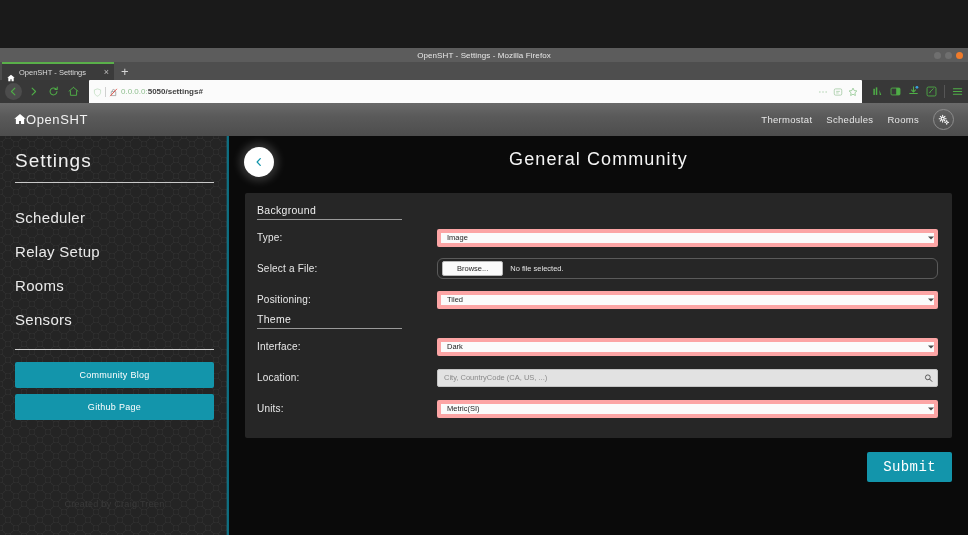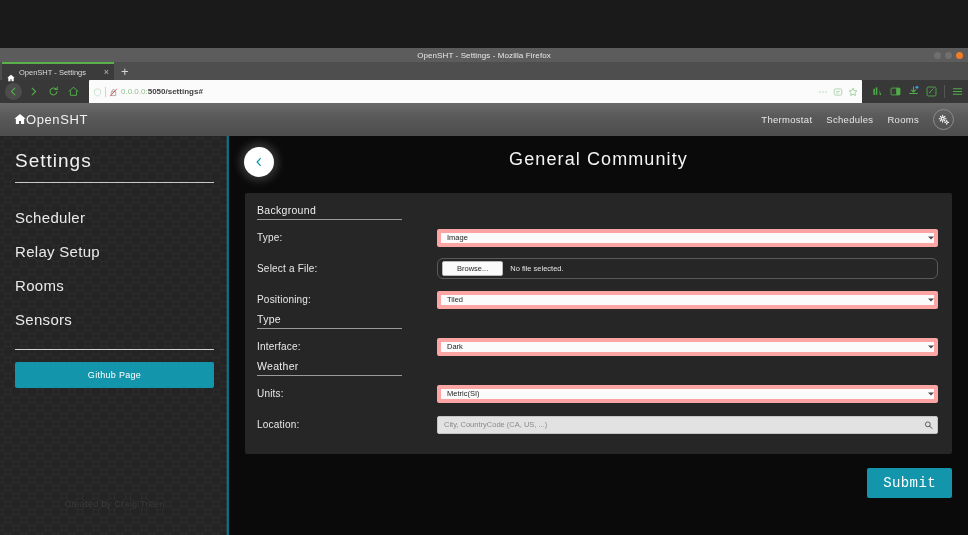--- a/index.html
+++ b/index.html
@@ -363,20 +363,21 @@
 
           <div class="side-nav">
             <a class="side-item">Scheduler</a>
             <a class="side-item">Relay Setup</a>
             <a class="side-item">Rooms</a>
             <a class="side-item">Sensors</a>
           </div>
 
           <div class="side-divider"></div>
 
+          <button class="side-btn">Community Blog</button>
           <button class="side-btn">Github Page</button>
 
           <div class="side-foot">Created by Craig Treen</div>
         </div>
 
         <div class="main">
           <div class="main-head">
             <div class="back-circle">
               <span>
                 <svg width="10" height="10" viewBox="0 0 16 16">
@@ -410,55 +411,54 @@
             </div>
 
             <div class="frow">
               <div class="flabel">Positioning:</div>
               <div class="fctl">
                 <div class="sel">Tiled</div>
                 <span class="sel-arrow"></span>
               </div>
             </div>
 
-            <div class="sec-head">Type</div>
+            <div class="sec-head">Theme</div>
 
             <div class="frow">
               <div class="flabel">Interface:</div>
               <div class="fctl">
                 <div class="sel">Dark</div>
                 <span class="sel-arrow"></span>
               </div>
             </div>
 
-            <div class="sec-head">Weather</div>
-
-            <div class="frow">
-              <div class="flabel">Units:</div>
-              <div class="fctl">
-                <div class="sel">Metric(SI)</div>
-                <span class="sel-arrow"></span>
-              </div>
-            </div>
 
             <div class="frow">
               <div class="flabel">Location:</div>
               <div class="fctl">
                 <div class="search-input">
                   <input type="text" placeholder="City, CountryCode (CA, US, ...)" style="">
                 </div>
                 <span class="search-ico">
                   <svg width="9" height="9" viewBox="0 0 16 16">
                       <circle cx="6.8" cy="6.8" r="4.3" stroke="#3d3d3d" stroke-width="1.4" fill="none"></circle>
                       <path d="M10.1 10.1 14 14" stroke="#3d3d3d" stroke-width="1.6" stroke-linecap="round"></path>
                     </svg>
                 </span>
               </div>
             </div>
 
+            <div class="frow">
+              <div class="flabel">Units:</div>
+              <div class="fctl">
+                <div class="sel">Metric(SI)</div>
+                <span class="sel-arrow"></span>
+              </div>
+            </div>
+
           </div>
 
           <div class="submit-row">
             <button class="submit-btn">Submit</button>
           </div>
 
         </div>
       </div>
     </div>
   </div>

